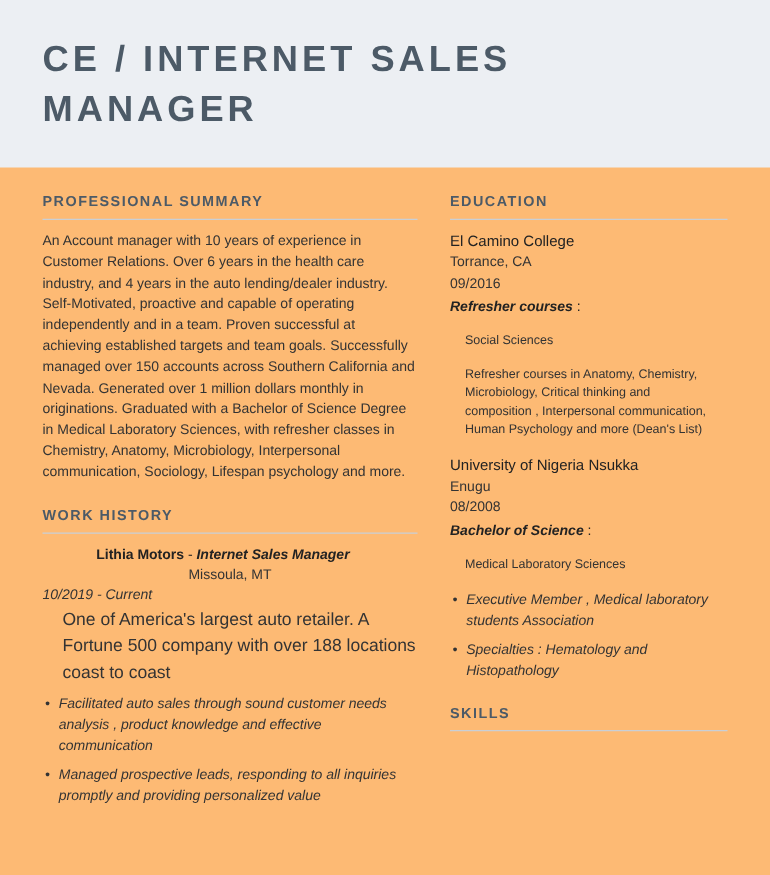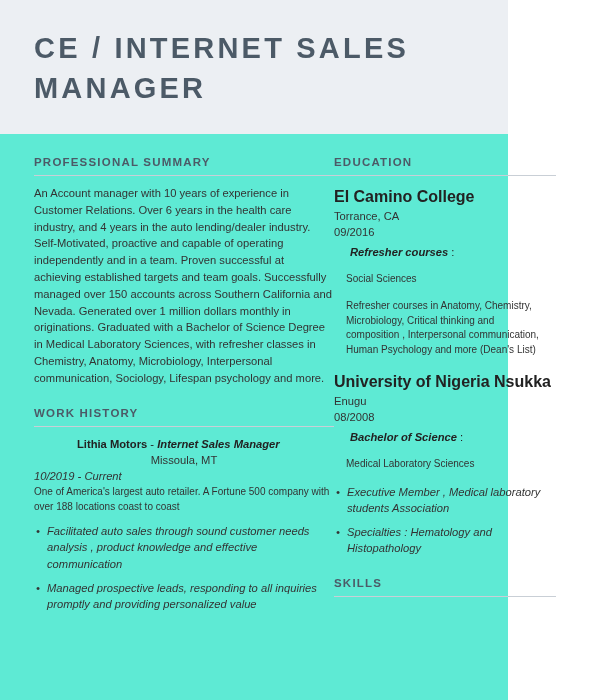--- a/index.html
+++ b/index.html
@@ -10,23 +10,23 @@
     width: 616px;
     height: 700px;
     background: #ffffff;
     font-family: "Liberation Sans", sans-serif;
     color: #333333;
     overflow: hidden;
   }
 
   .page {
     position: relative;
-    width: 508px;
+    width: 616px;
     height: 700px;
-    background: #5eead4;
+    background: #fdba74;
     box-sizing: border-box;
   }
 
   
   .header-band {
     background: #eceff3;
     padding: 28px 34px 26px 34px;
     box-sizing: border-box;
   }
   .header-name {
@@ -38,20 +38,21 @@
     margin: 0;
     text-transform: uppercase;
     font-family: "Liberation Sans", sans-serif;
   }
 
   
   .columns {
     display: flex;
     padding: 22px 34px 0 34px;
     box-sizing: border-box;
+    gap: 26px;
   }
   .col-left {
     width: 300px;
     flex: 0 0 300px;
   }
   .col-right {
     width: 222px;
     flex: 0 0 222px;
   }
 
@@ -99,23 +100,23 @@
     text-align: center;
   }
   .job-dates {
     font-size: 11.2px;
     font-style: italic;
     line-height: 1.45;
     margin: 0 0 1px 0;
     color: #333333;
   }
   .job-summary {
-    font-size: 10px;
+    font-size: 14px;
     line-height: 1.48;
-    margin: 0 0 8px 0;
+    margin: 0 0 8px 16px;
     color: #333333;
   }
 
   ul.bullets {
     list-style: none;
     margin: 0;
     padding: 0;
     font-style: italic;
   }
   ul.bullets li {
@@ -129,37 +130,37 @@
   ul.bullets li:before {
     content: "\2022";
     position: absolute;
     left: 2px;
     top: 0;
     color: #333333;
   }
 
   
   .edu-school {
-    font-size: 16px;
-    font-weight: bold;
+    font-size: 12px;
+    font-weight: normal;
     margin: 0;
     line-height: 1.45;
     color: #222222;
   }
   .edu-line {
     font-size: 11.2px;
     margin: 0;
     line-height: 1.45;
     color: #333333;
   }
   .edu-sub {
     font-size: 11.2px;
     font-weight: bold;
     font-style: italic;
-    margin: 3px 0 0 16px;
+    margin: 3px 0 0 0;
     line-height: 1.45;
     color: #222222;
   }
   .edu-sub .plain {
     font-weight: normal;
     font-style: normal;
   }
   .edu-block + .edu-block {
     margin-top: 11px;
   }

